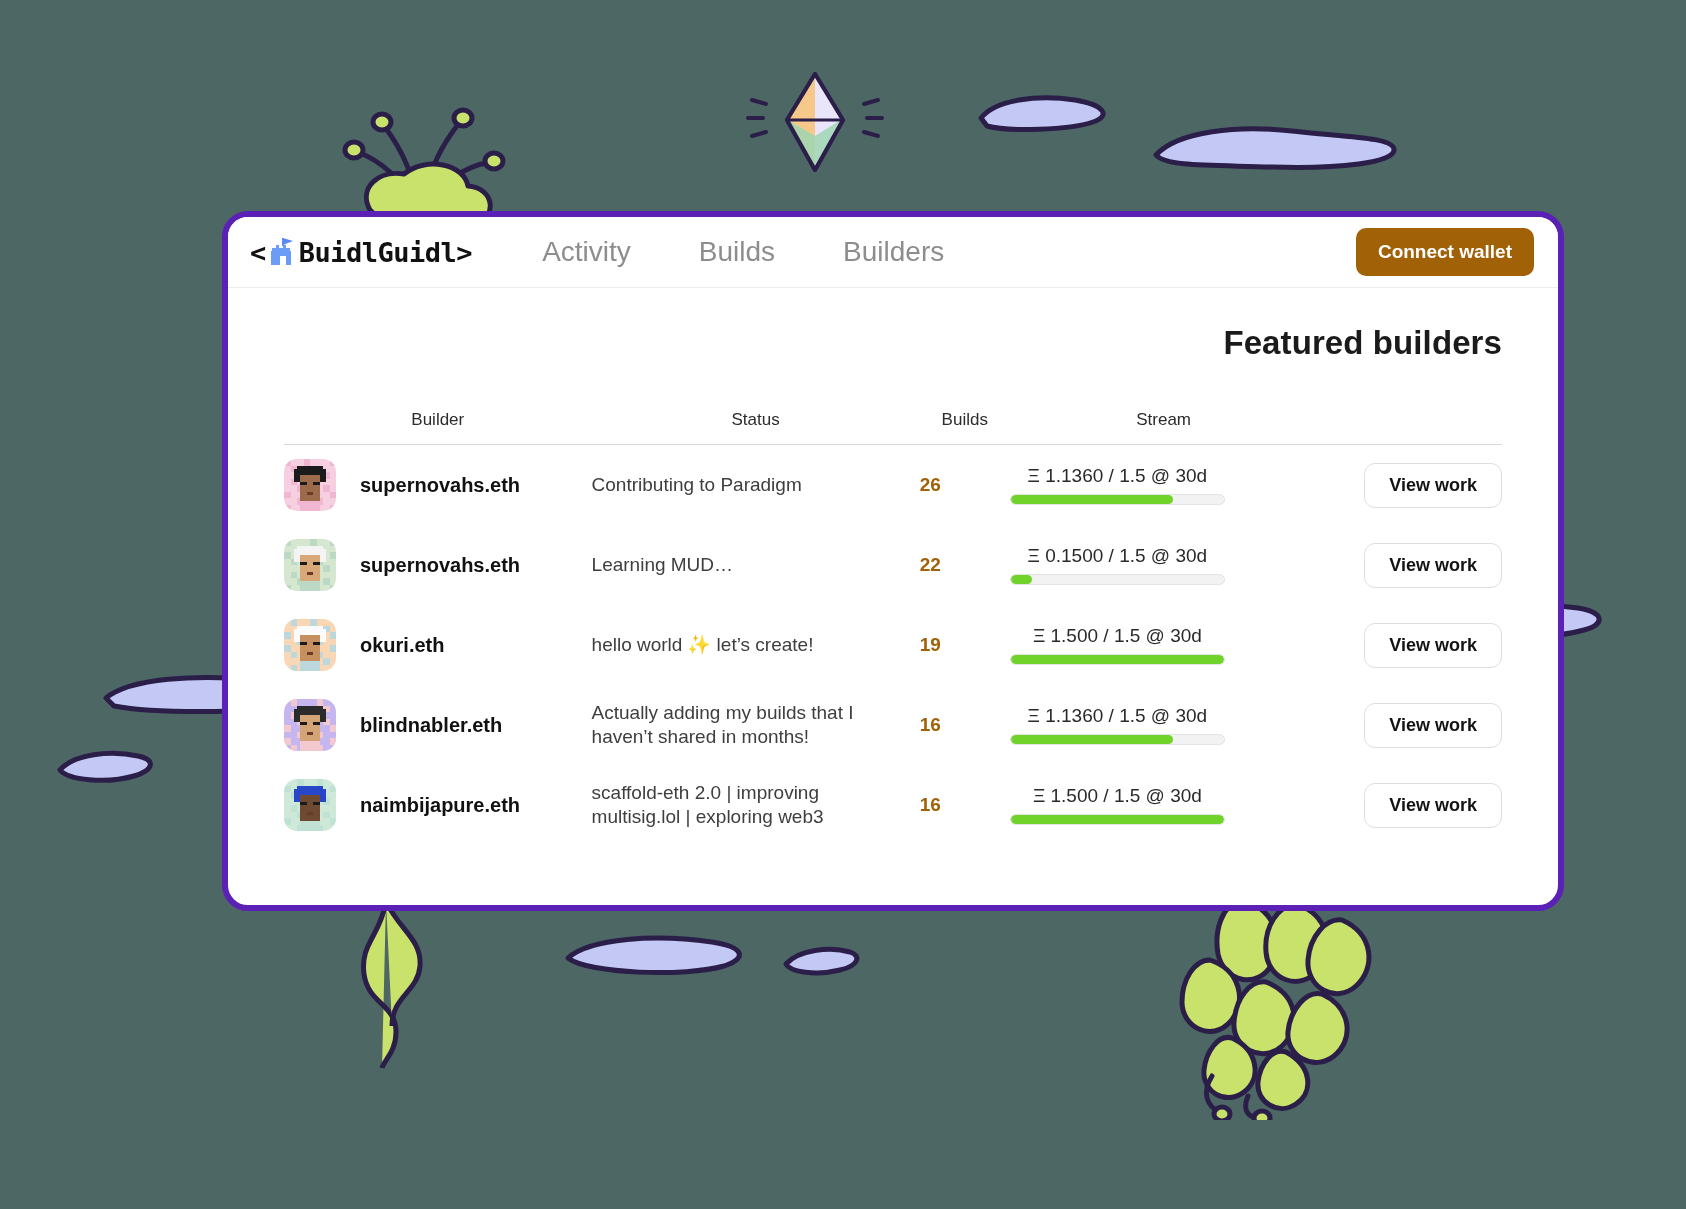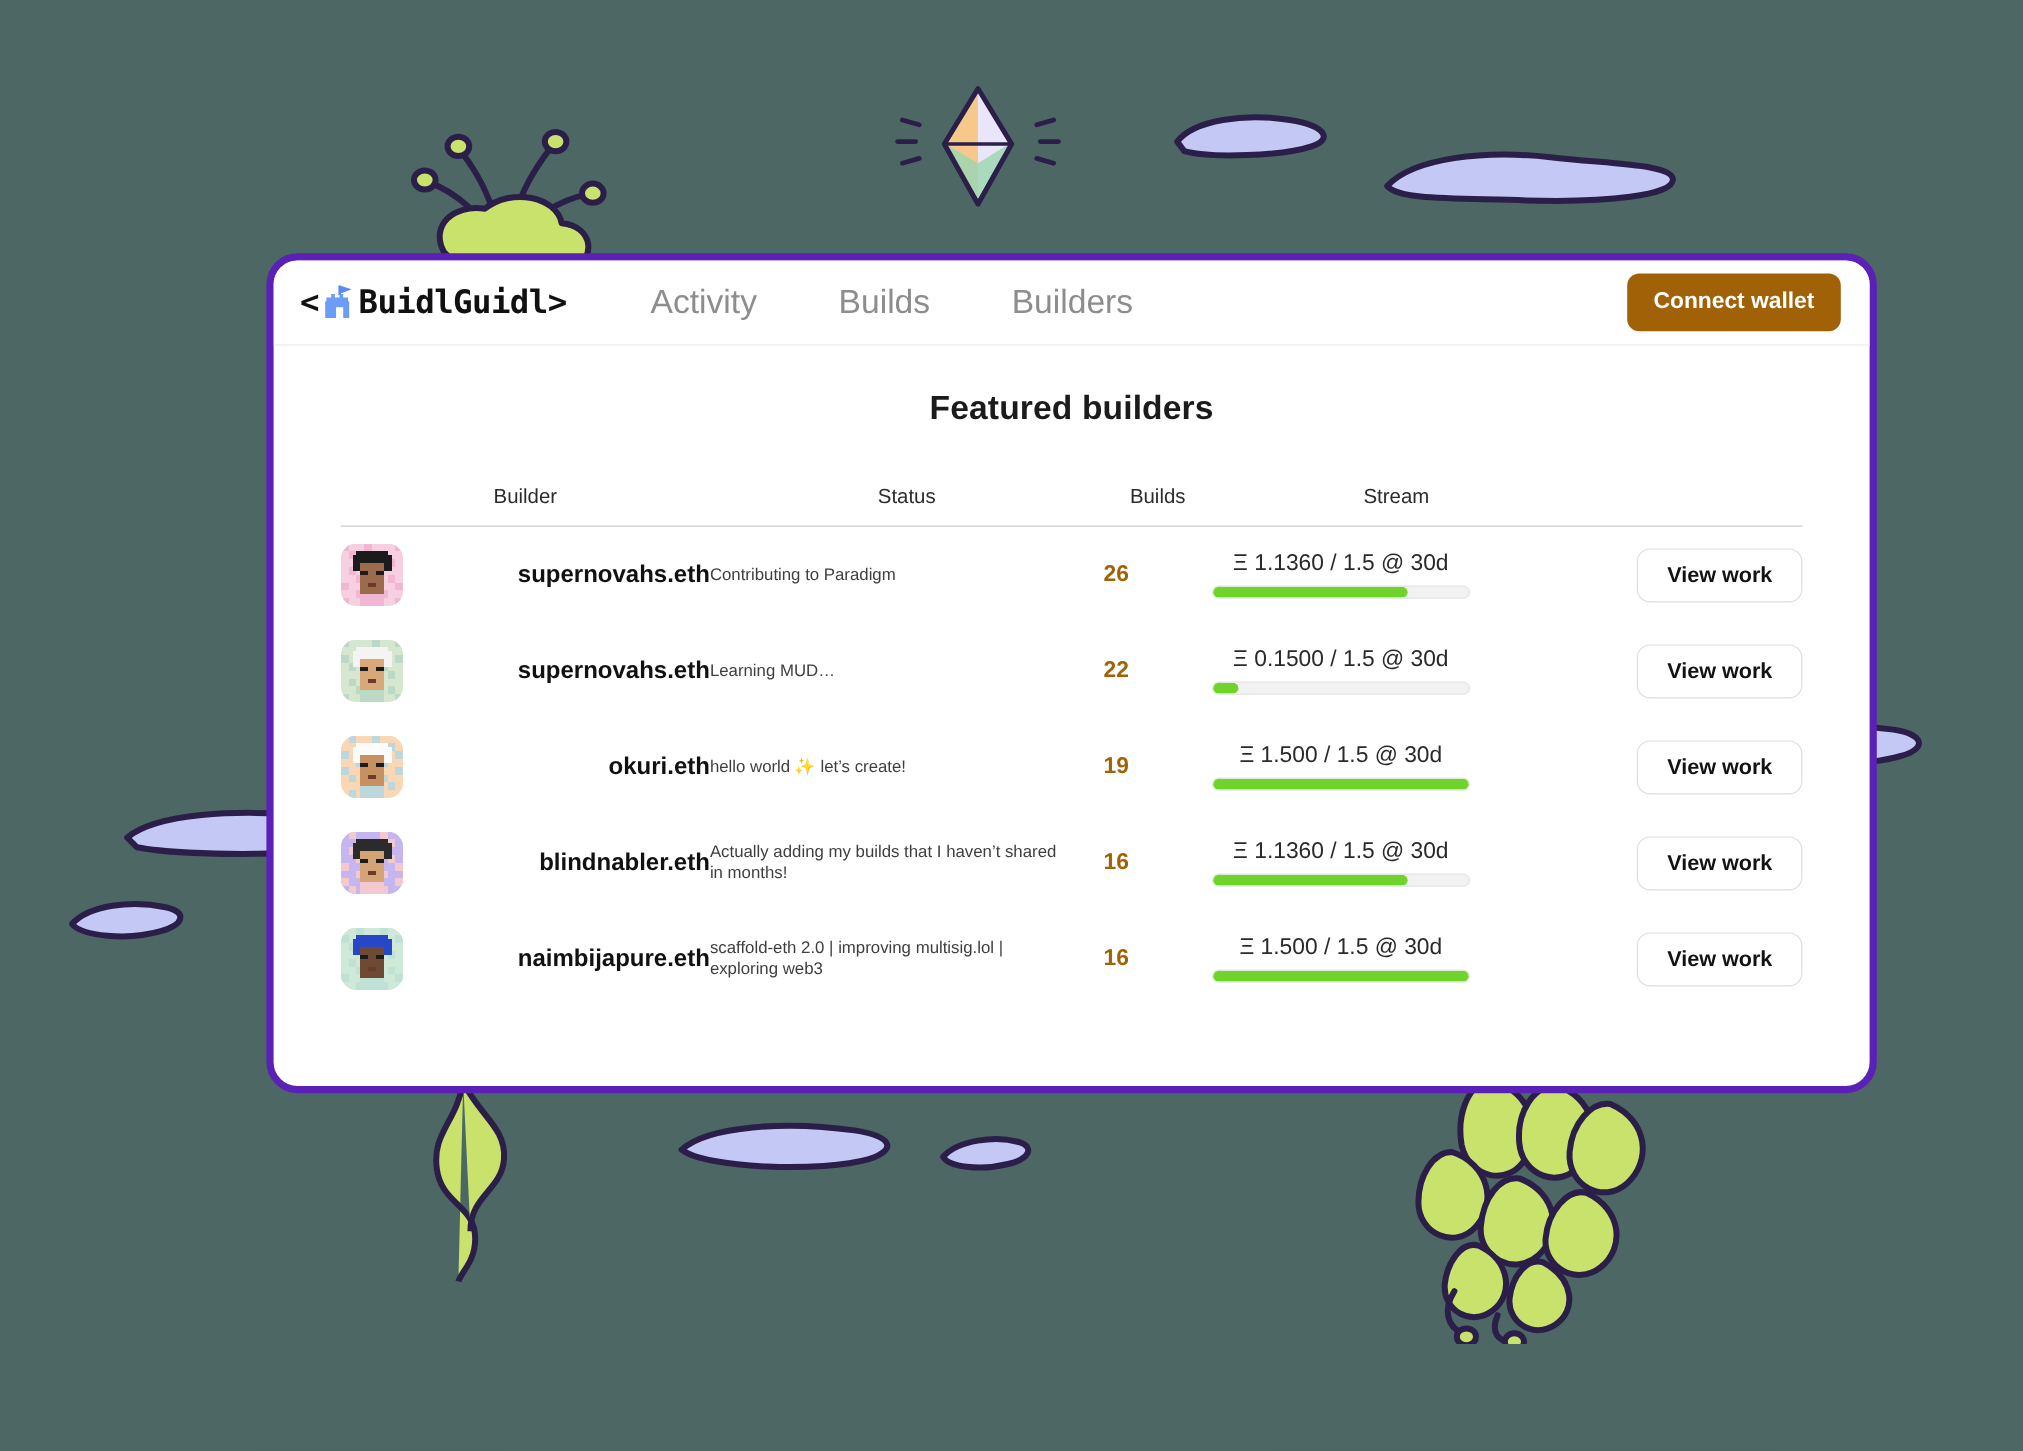--- a/index.html
+++ b/index.html
@@ -52,44 +52,44 @@
     font-size: 19px; font-weight: 700;
     border: none; border-radius: 10px;
     padding: 13px 22px; cursor: pointer;
     font-family: "Liberation Sans", sans-serif;
     white-space: nowrap;
   }
 
   
   #content { padding: 36px 56px 0 56px; }
   #page-title {
-    text-align: center; font-size: 28px; font-weight: 700;
+    text-align: right; font-size: 33px; font-weight: 700;
     color: #1b1b1b; margin-bottom: 48px; letter-spacing: 0.1px;
   }
 
   table#builders { width: 100%; border-collapse: collapse; table-layout: fixed; }
   table#builders th {
     text-align: center; font-size: 17px; font-weight: 400; color: #2c2c2c;
     padding: 0 0 14px 0; border-bottom: 1px solid #d8d8d8;
   }
   .col-builder { width: 300px; }
   .col-status  { width: 320px; }
   .col-builds  { width: 88px; }
   .col-stream  { width: 300px; }
   .col-action  { width: 180px; }
 
   table#builders td { padding: 14px 0; vertical-align: middle; }
 
-  .builder-cell { display: flex; align-items: center; gap: 6px; justify-content: space-between; }
+  .builder-cell { display: flex; align-items: center; gap: 24px; }
   .avatar {
     width: 52px; height: 52px; border-radius: 13px;
     flex: 0 0 auto; overflow: hidden; display: block;
   }
   .bname { font-size: 20px; font-weight: 700; color: #111; white-space: nowrap; }
-  .status-text { font-size: 14px; color: #3e3e3e; line-height: 1.28; max-width: 300px; }
+  .status-text { font-size: 19px; color: #3e3e3e; line-height: 1.28; max-width: 300px; }
   .builds-num { font-size: 19px; color: #a16207; font-weight: bold; }
 
   .stream-cell { width: 215px; }
   .stream-label {
     font-size: 19px; color: #2a2a2a; text-align: center;
     margin-bottom: 7px; white-space: nowrap;
   }
   .bar-track {
     height: 11px; background: #f2f2f2; border: 1px solid #e3e3e3;
     border-radius: 7px; overflow: hidden;

